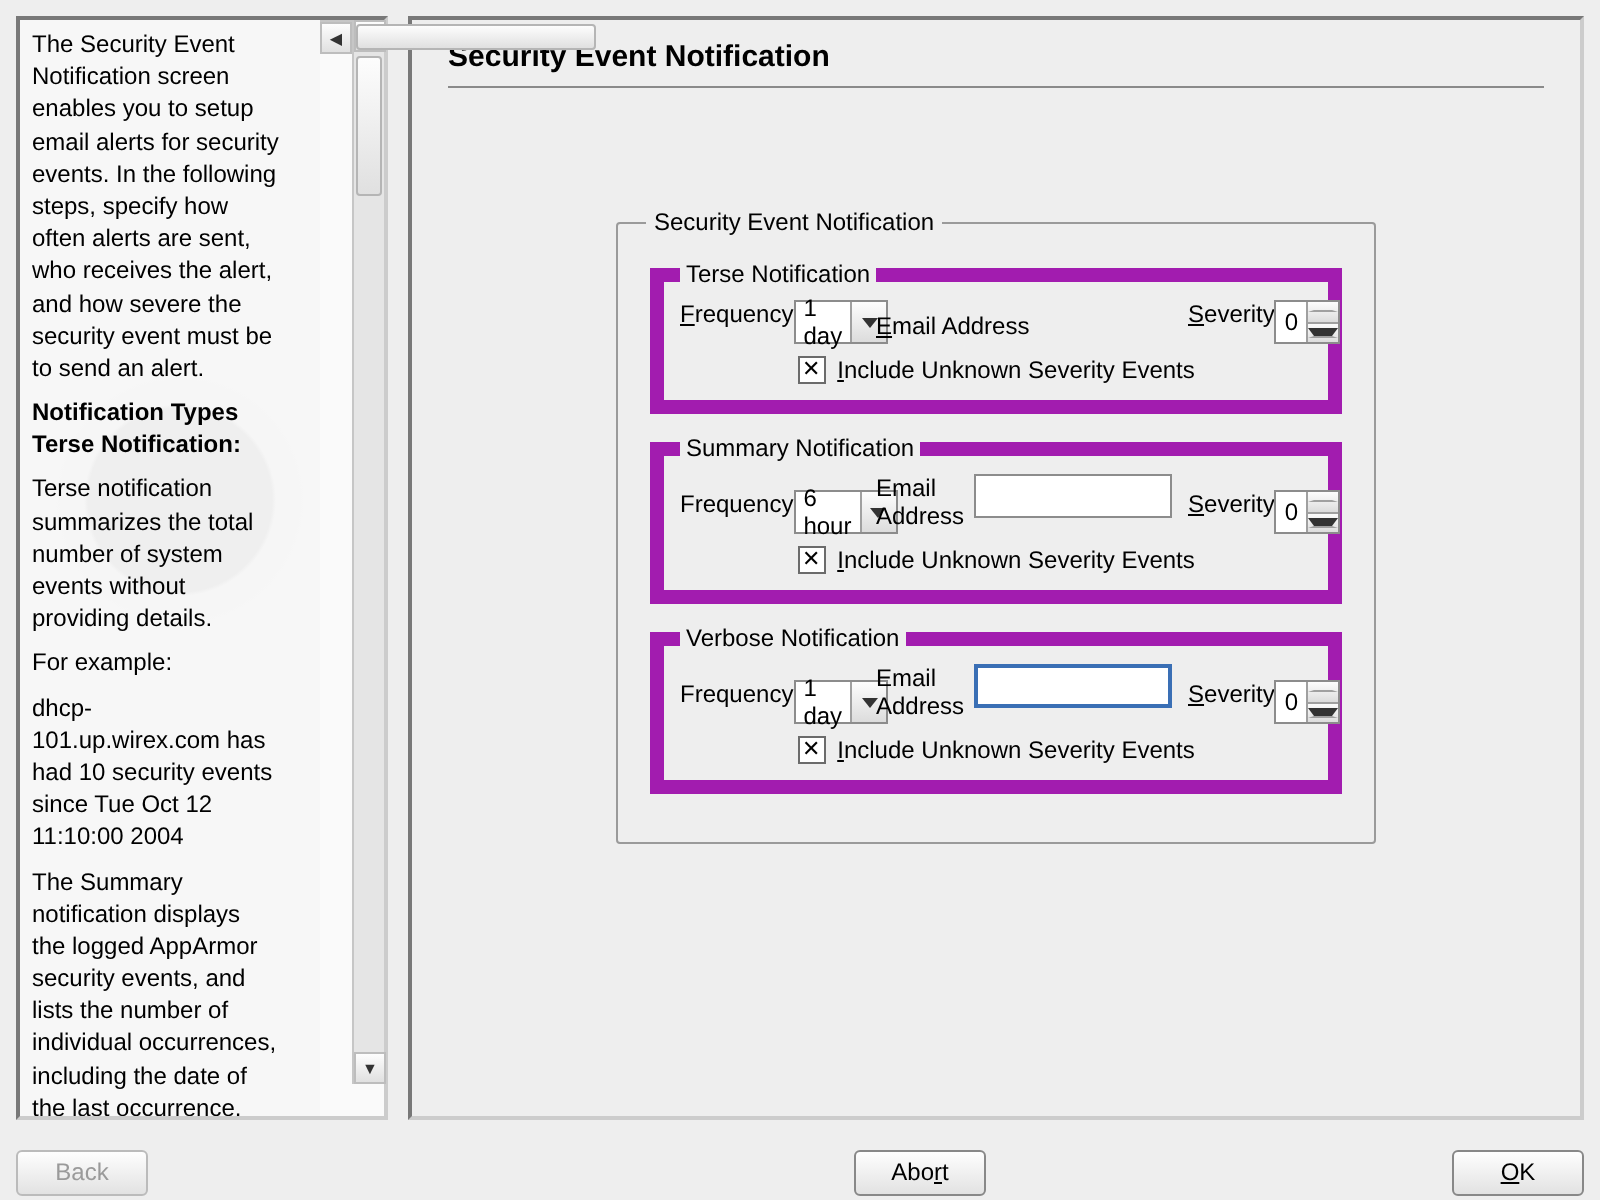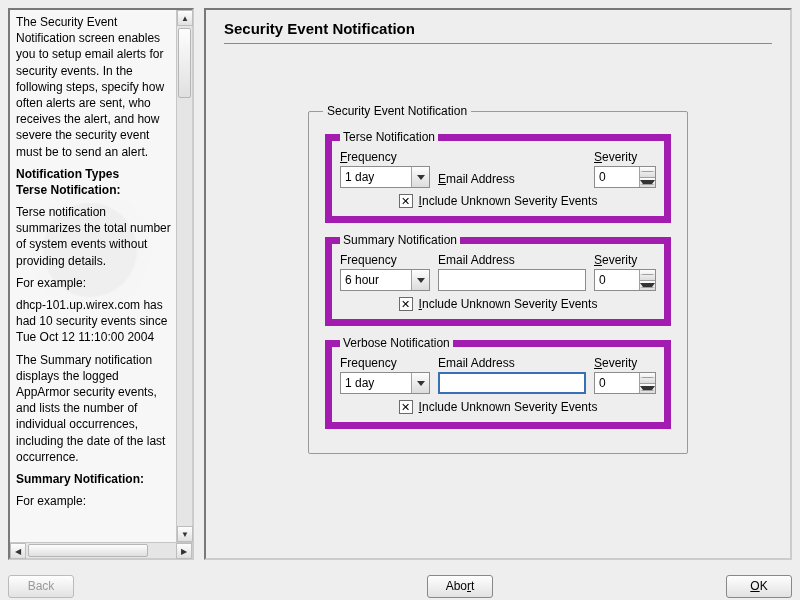--- a/index.html
+++ b/index.html
@@ -22,21 +22,21 @@
     flex: 1;
     gap: 10px;
     min-height: 0;
   }
   .help-pane {
     width: 186px;
     border: 2px inset #ccc;
     background: #fafafa;
     position: relative;
     display: flex;
-    flex-direction: column;
+    flex-direction: row;
   }
   .help-body {
     flex: 1;
     overflow: hidden;
     padding: 4px 6px;
     position: relative;
     line-height: 1.35;
     background: #f7f7f7;
     background-image: radial-gradient(circle at 80px 240px, #efefef 46px, transparent 48px),
                       radial-gradient(circle at 80px 240px, #f6f6f6 60px, transparent 62px);
@@ -104,21 +104,21 @@
     border: 7px solid #a21caf;
     padding: 6px 8px 8px 8px;
     margin-bottom: 10px;
   }
   fieldset.sub > legend { padding: 0 3px; }
   .row {
     display: flex;
     gap: 8px;
     align-items: flex-end;
   }
-  .col { display:flex; flex-direction:column; }
+  .col { display:flex; flex-direction:row; }
   .col label { margin-bottom: 2px; }
   .freq-col { width: 90px; }
   .email-col { flex: 1; }
   .sev-col { width: 62px; justify-content: space-between; }
   .u { text-decoration: underline; }
 
   .combo {
     display:flex; height: 22px;
     border: 1px solid #8c8c8c;
     background: #fff;

